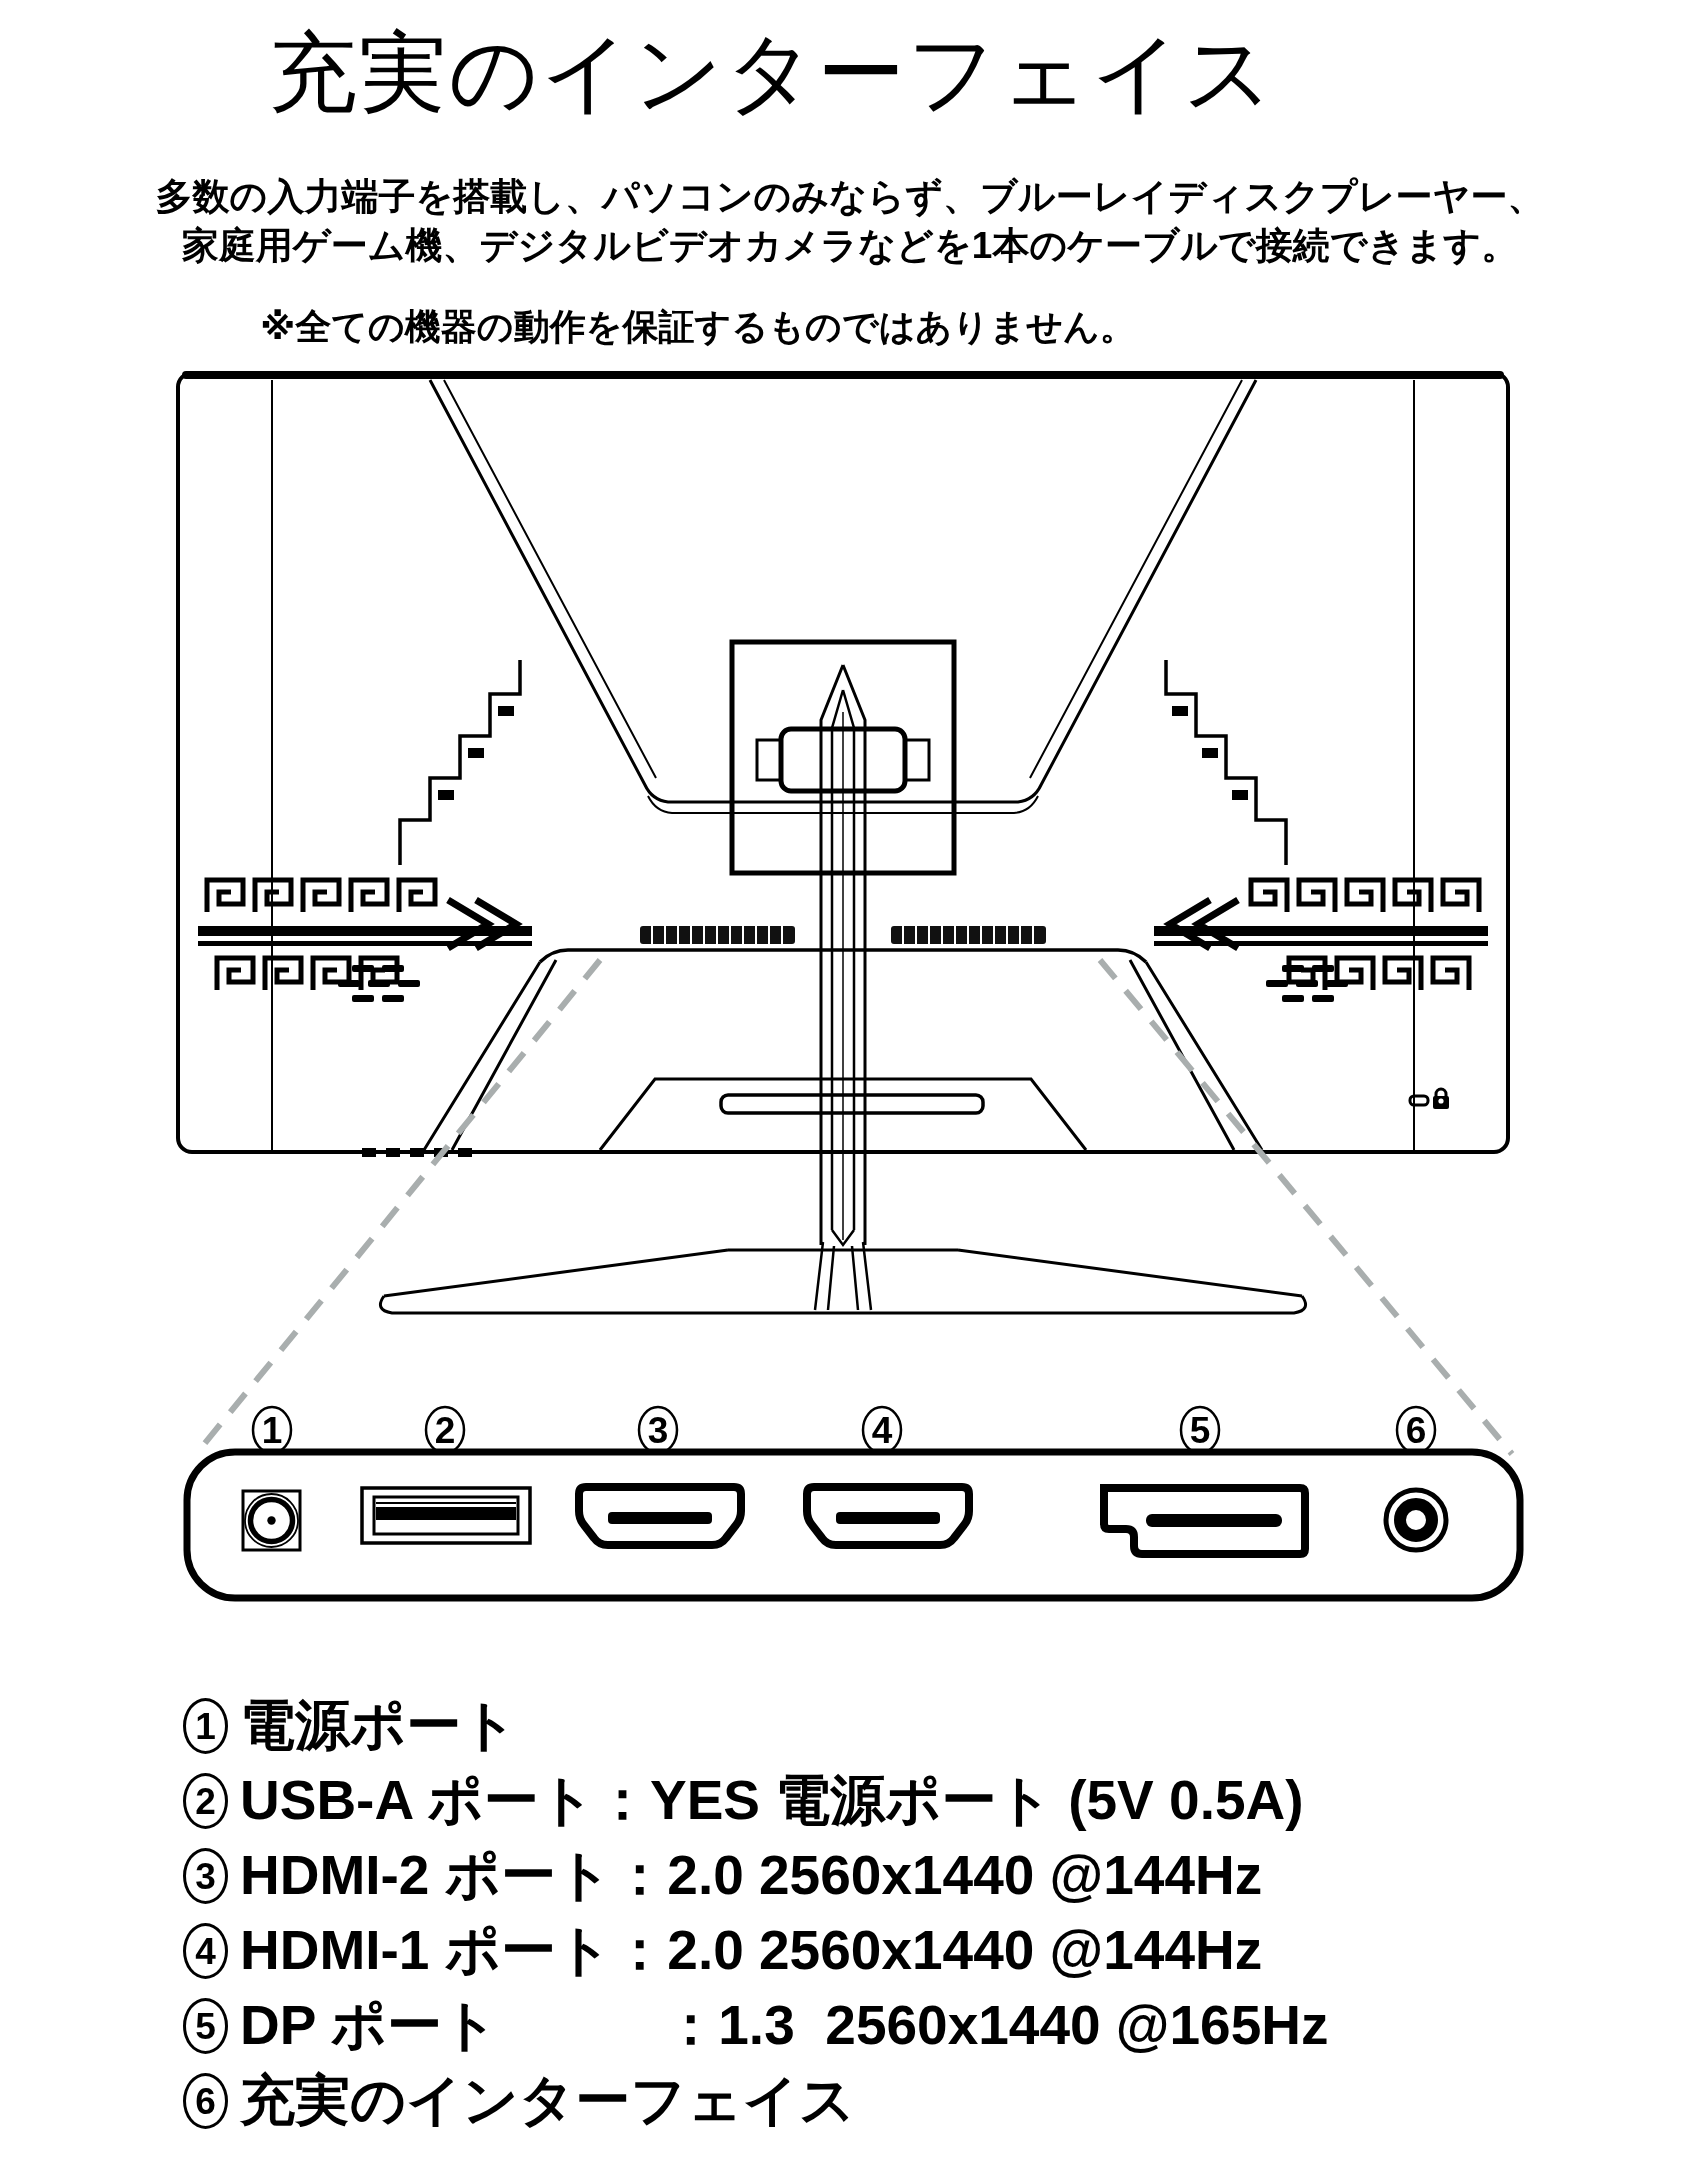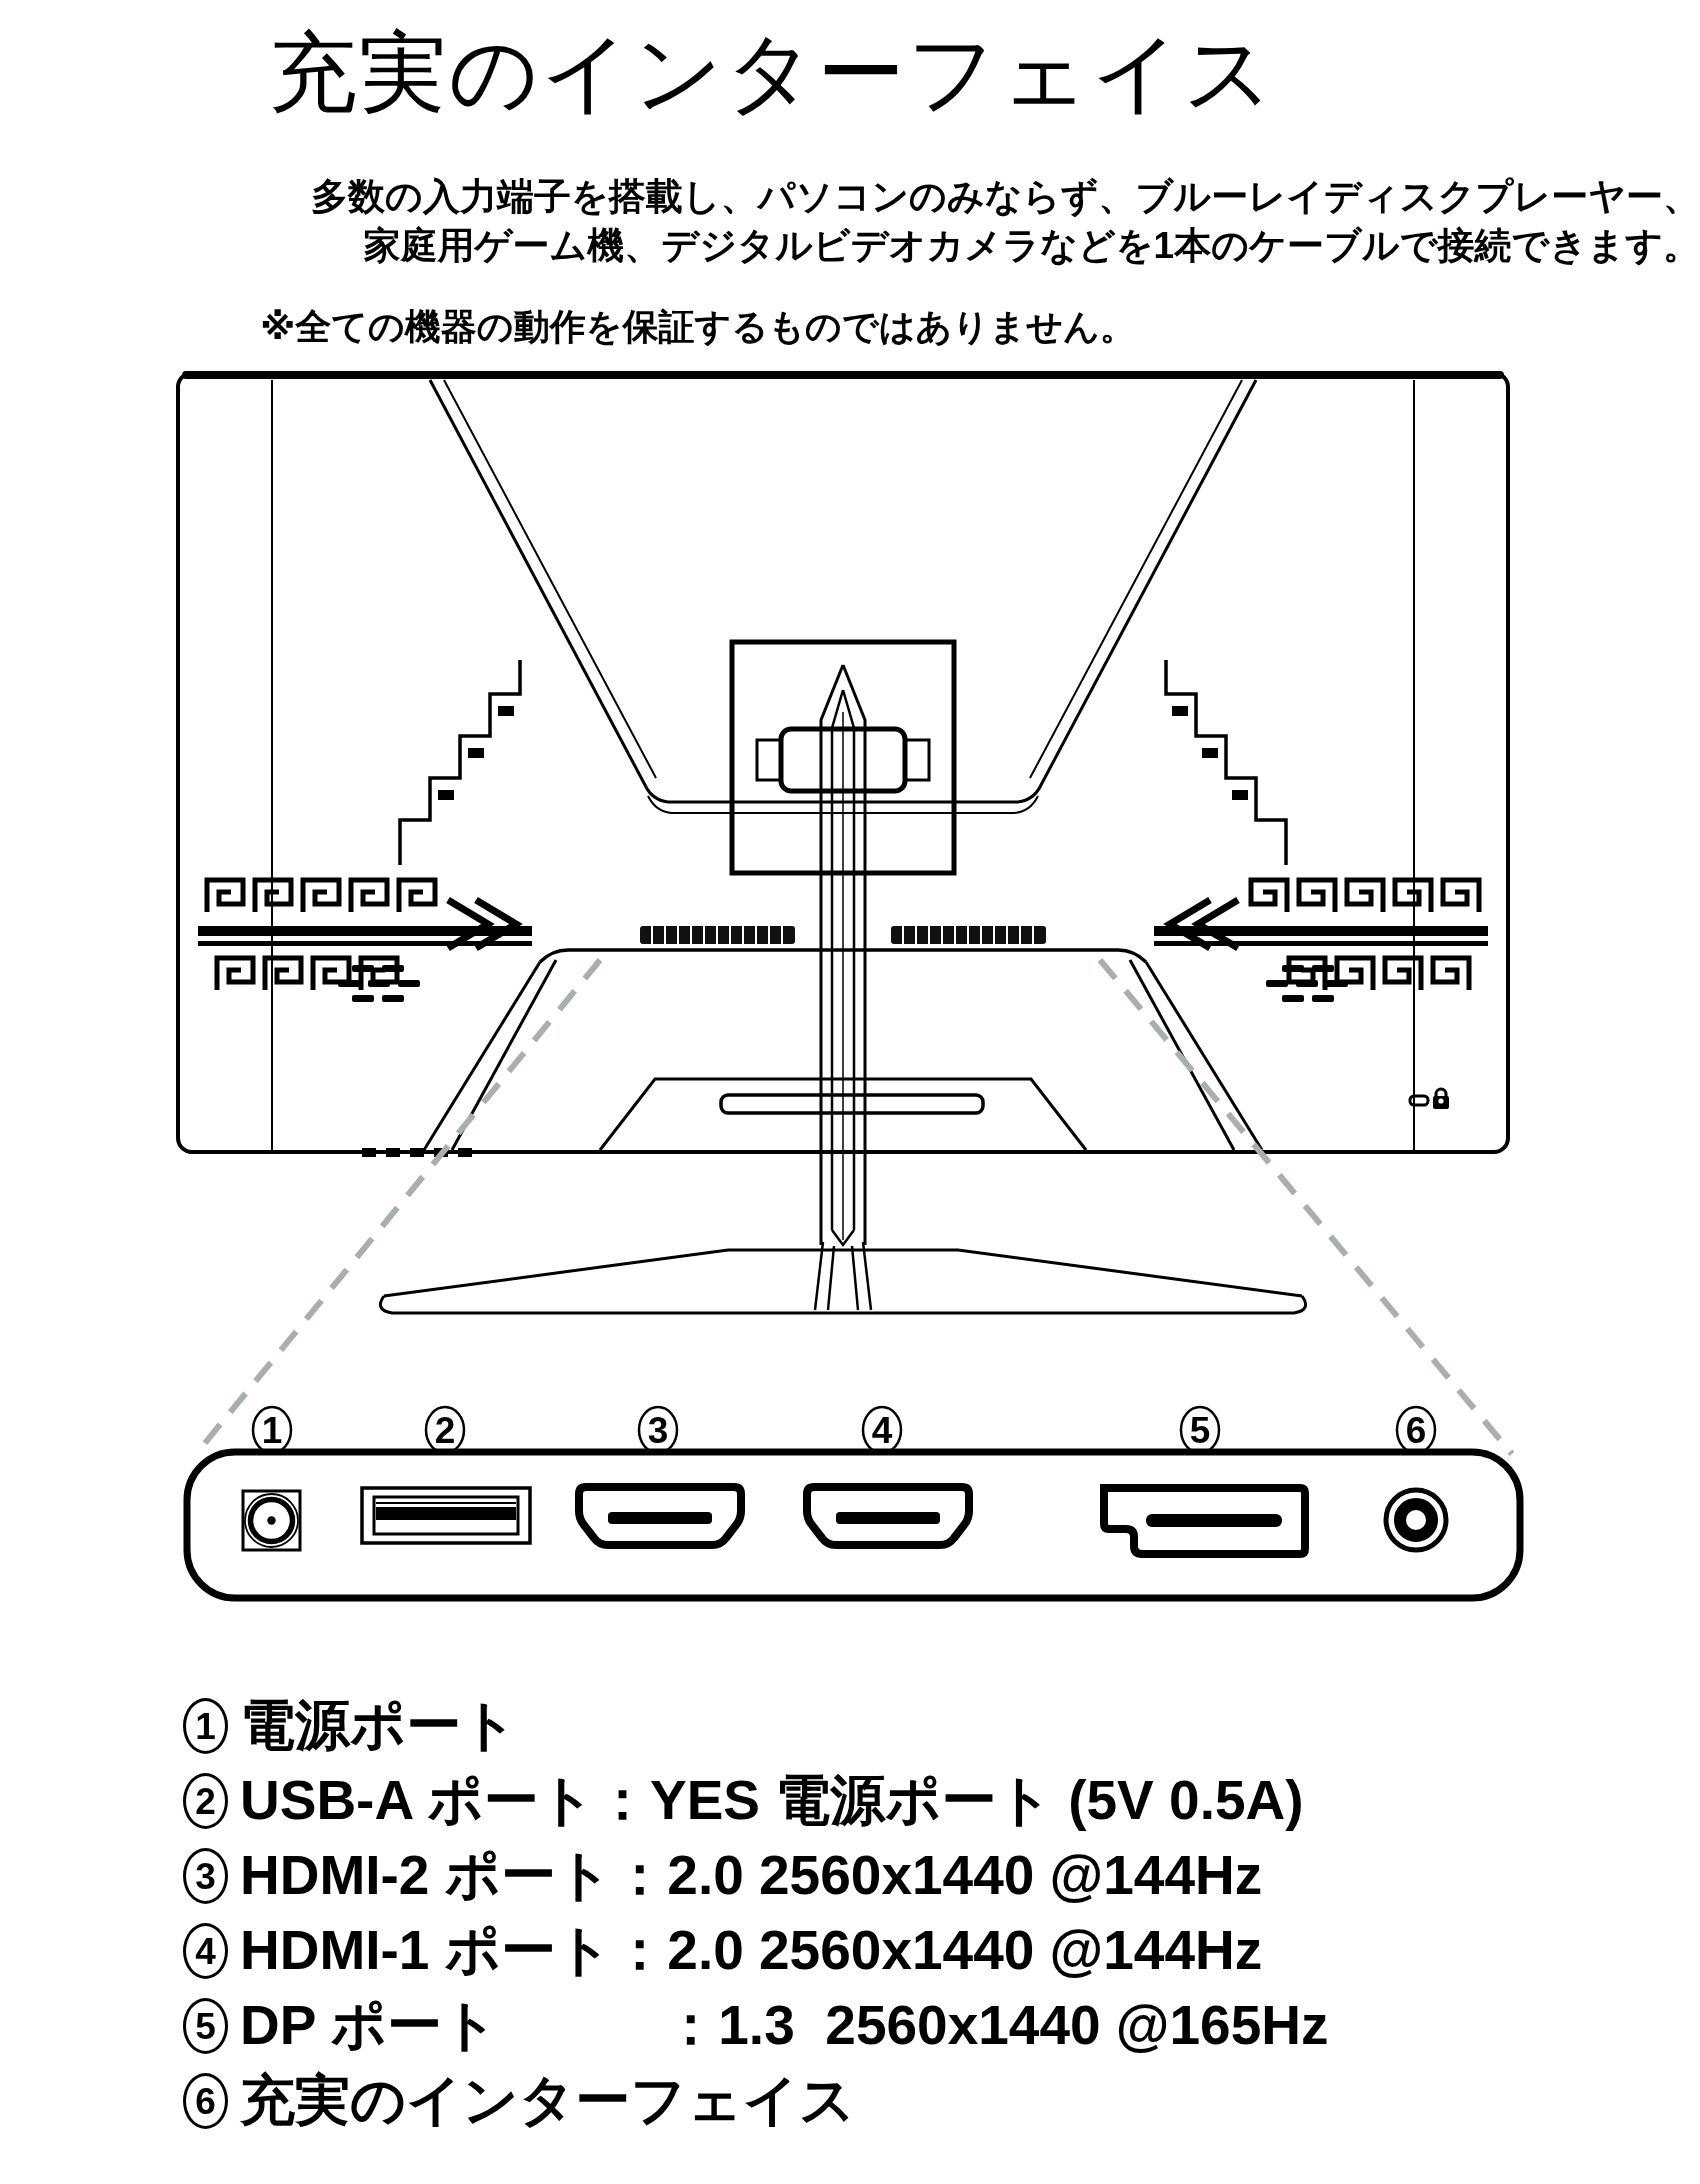--- a/index.html
+++ b/index.html
@@ -1,20 +1,20 @@
 <!DOCTYPE html>
 <html><head>
 <meta charset="utf-8">
 <style>
   html,body{margin:0;padding:0;background:#ffffff;}
   .page{position:relative;width:1700px;height:2184px;background:#ffffff;overflow:hidden;
         font-family:"Liberation Sans","DejaVu Sans",sans-serif;color:#000;}
   .abs{position:absolute;}
   .title{top:14px;left:0;width:1544px;text-align:center;font-size:88px;font-weight:400;letter-spacing:2px;}
-  .desc{top:172px;left:0;width:1700px;text-align:right;font-size:37px;font-weight:600;line-height:49px;}
+  .desc{top:172px;left:0;width:1700px;text-align:center;font-size:37px;font-weight:600;line-height:49px;}
   .note{top:303px;left:0;width:1396px;text-align:center;font-size:36px;font-weight:600;}
   .diagram{top:360px;left:0;width:1700px;height:1290px;}
   .legend{top:1688px;left:0;width:1700px;}
   .legend-row{position:absolute;left:183px;height:75px;display:flex;align-items:center;gap:12px;}
   .lnum{box-sizing:border-box;width:45px;height:56px;border:3.5px solid #000;border-radius:50%;
         display:flex;align-items:center;justify-content:center;font-size:37px;font-weight:700;padding-top:2px;}
   .llabel{font-size:55px;font-weight:600;white-space:pre;}
 </style>
 </head>
 <body>

